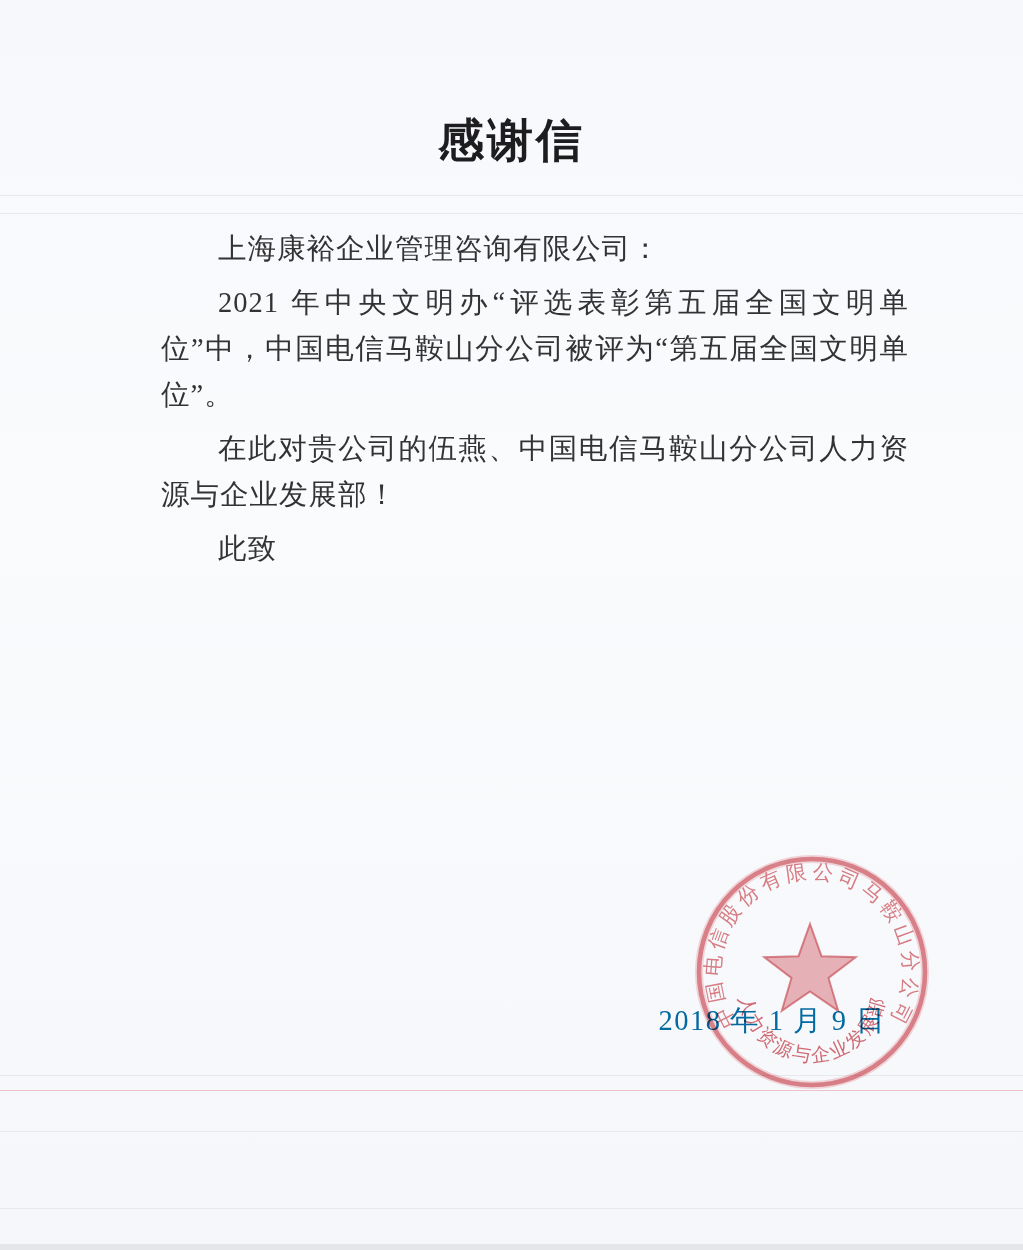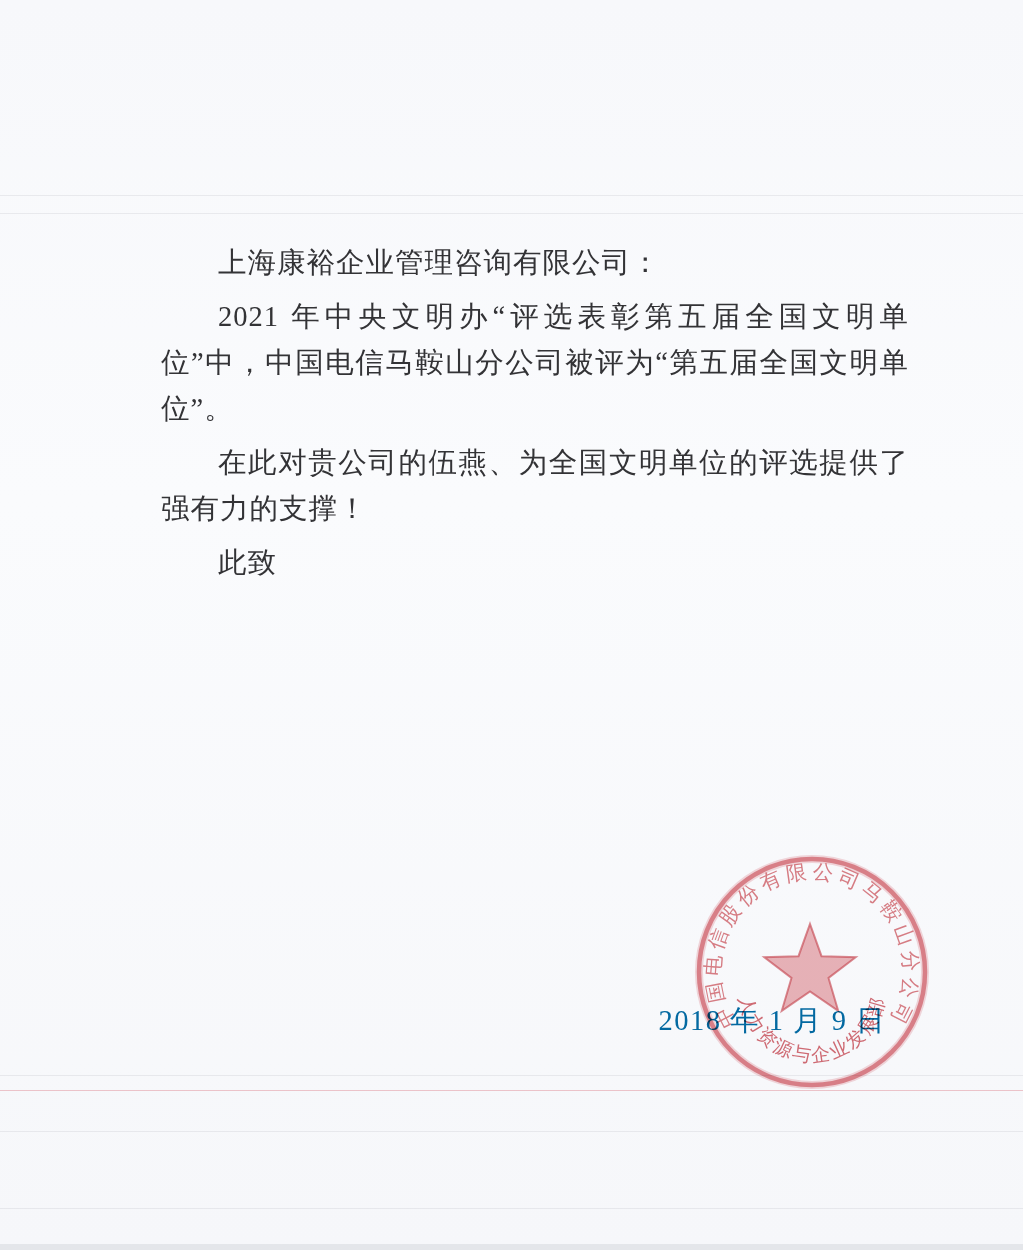--- a/index.html
+++ b/index.html
@@ -39,21 +39,21 @@
     left: 0;
     width: 100%;
     text-align: center;
     font-size: 46px;
     font-weight: bold;
     letter-spacing: 3px;
     color: #1d1d20;
   }
   .letter-body {
     position: absolute;
-    top: 232px;
+    top: 218px;
     left: 161px;
     width: 748px;
     font-size: 28.5px;
     line-height: 46px;
     color: #333336;
     letter-spacing: 1px;
   }
   .letter-body p {
     margin: 8px 0;
     text-indent: 2em;
@@ -102,25 +102,26 @@
 <div class="page">
 
   <div class="scan-line gray" style="top:195px"></div>
   <div class="scan-line gray" style="top:213px"></div>
   <div class="scan-line gray" style="top:1075px"></div>
   <div class="scan-line pink" style="top:1090px"></div>
   <div class="scan-line gray" style="top:1131px"></div>
   <div class="scan-line gray" style="top:1208px"></div>
   <div class="bottom-edge"></div>
 
+  <div class="letter-title">感谢信</div>
 
   <div class="letter-body">
     <p class="salutation">上海康裕企业管理咨询有限公司：</p>
     <p>2021 年中央文明办“评选表彰第五届全国文明单位”中，中国电信马鞍山分公司被评为“第五届全国文明单位”。</p>
-    <p>在此对贵公司的伍燕、为全国文明单位的评选提供了强有力的支撑！</p>
+    <p>在此对贵公司的伍燕、中国电信马鞍山分公司人力资源与企业发展部！</p>
     <p class="closing-cizhi">此致</p>
   </div>
 
   <div class="date-line">2018 年 1 月 9 日</div>
 
   <svg class="stamp" viewBox="0 0 244 244" xmlns="http://www.w3.org/2000/svg">
     <defs>
       <path id="ring-path" d="M 56.9 185.6 A 92 92 0 1 1 187.1 185.6" fill="none"></path>
       <path id="inner-arc-path" d="M 49.7 148.4 A 73 73 0 0 0 194.3 148.4" fill="none"></path>
     </defs>

